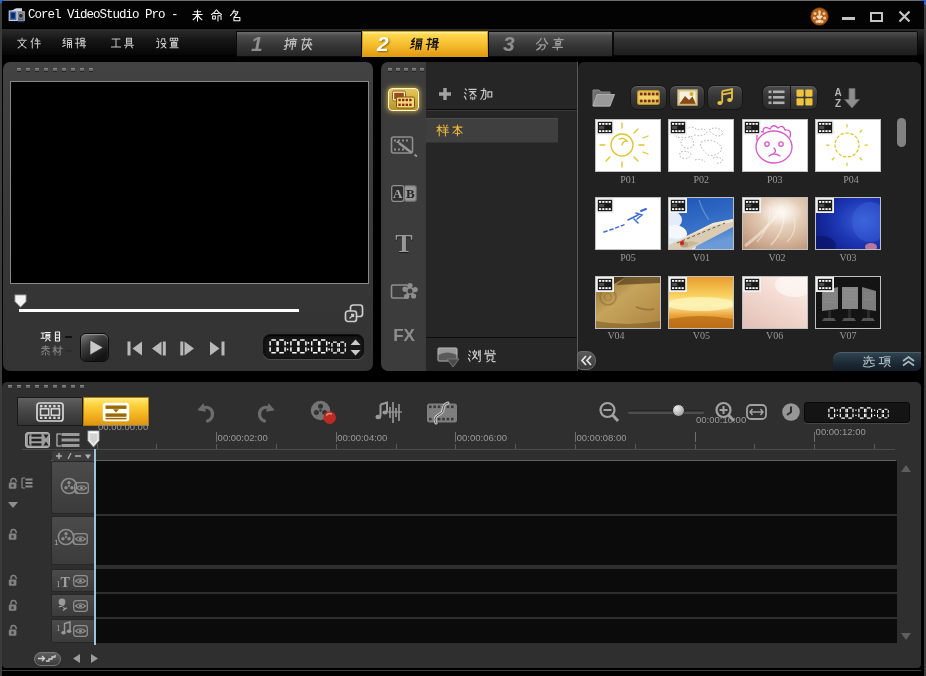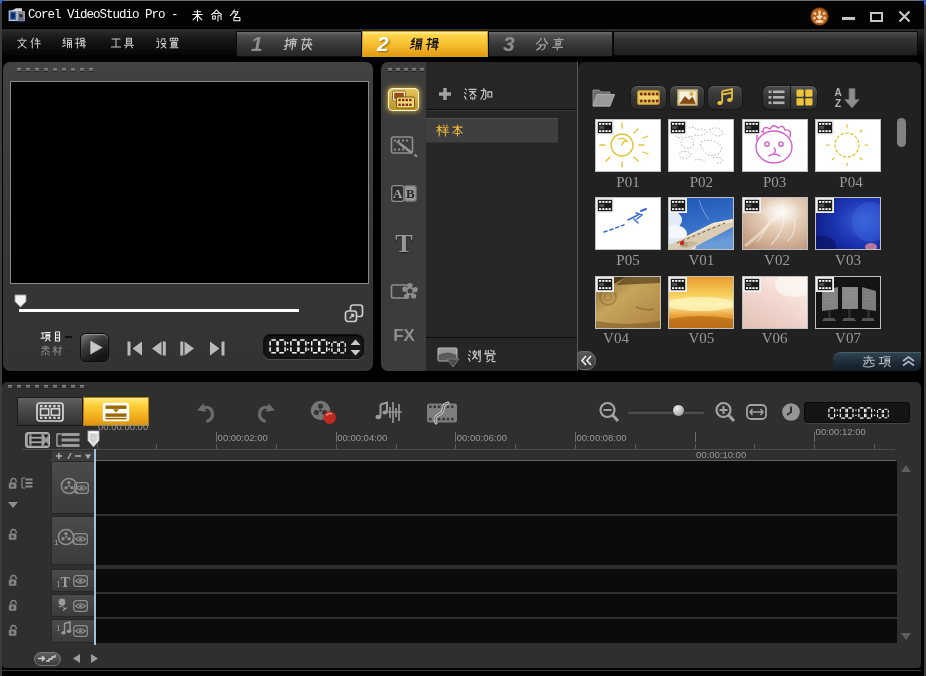--- a/index.html
+++ b/index.html
@@ -18,21 +18,21 @@
 #tabrest{position:absolute;left:613px;top:31px;width:305px;height:25px;border:1px solid #0a0a0a;border-radius:2px;background:linear-gradient(180deg,#4e4e4e 0%,#333 30%,#1d1d1d 100%)}
 .panel{position:absolute;background:#3a3a3a;border-radius:7px}
 #preview{left:3px;top:62px;width:370px;height:309px;background:linear-gradient(180deg,#424242,#373737 55%,#333)}
 #video{position:absolute;left:7px;top:19px;width:359px;height:203px;background:#000;border:1px solid #888}
 #strip{left:381px;top:62px;width:45px;height:309px;background:#3c3c3c;border-radius:7px 0 0 7px}
 #mlist{left:426px;top:62px;width:152px;height:309px;background:#262626;border-radius:0;border-right:1px solid #585858}
 #gallery{left:578px;top:62px;width:343px;height:309px;background:#212121;border-radius:6px}
 .gbtn{position:absolute;top:23px;height:25px;border-radius:7px;border:1px solid #161616;background:linear-gradient(180deg,#4b4b4b 0%,#363636 45%,#2b2b2b 100%);box-shadow:inset 0 1px 0 #606060}
 .thumb{position:absolute;width:66px;height:53px;border:1px solid #c0c0c0;background:#fff;overflow:hidden}
 .thumb svg{display:block}
-.tlabel{position:absolute;width:66px;text-align:center;font-family:"Liberation Serif",serif;font-size:15px;color:#9a9a9a}
+.tlabel{position:absolute;width:66px;text-align:center;font-family:"Liberation Serif",serif;font-size:10px;color:#9a9a9a}
 #tl{position:absolute;left:2px;top:382px;width:919px;height:286px;background:#2f2f2f;border-radius:5px 5px 4px 4px}
 .tbtn{position:absolute;top:15px;height:29px;border:1px solid #191919;display:flex;align-items:center;justify-content:center}
 #tb-story{left:15px;width:66px;background:linear-gradient(180deg,#606060,#484848 45%,#333)}
 #tb-time{left:81px;width:66px;background:linear-gradient(180deg,#ffeb82 0%,#ffd23c 25%,#f0ad1d 70%,#dd9512 100%);border-color:#b07c08}
 .trkhead{position:absolute;left:49px;width:44px;background:linear-gradient(180deg,#4b4b4b,#3b3b3b);border:1px solid #272727;border-radius:2px;display:flex;align-items:center;justify-content:center}
 .trkrow{position:absolute;left:94px;width:801px;background:#0b0b0b}
 #bluebar{position:absolute;left:92px;top:67px;width:1.5px;height:196px;background:#9cc2dc}
 .seg{fill:none;stroke:#fff;stroke-width:1.6;stroke-linecap:butt}
 .ruler{position:absolute;font-size:9.5px;color:#999;font-family:"Liberation Sans",sans-serif;white-space:nowrap}
 .zh{fill:none;stroke-linecap:round;stroke-linejoin:round}
@@ -1008,21 +1008,21 @@
   <div class="ruler" style="left:96.0px;top:39px">00:00:00:00</div>
 <div class="abs" style="left:214.1px;top:50px;width:1px;height:10px;background:#6e6e6e"></div>
 <div class="ruler" style="left:215.6px;top:49.5px">00:00:02:00</div>
 <div class="abs" style="left:333.7px;top:50px;width:1px;height:10px;background:#6e6e6e"></div>
 <div class="ruler" style="left:335.2px;top:49.5px">00:00:04:00</div>
 <div class="abs" style="left:453.3px;top:50px;width:1px;height:10px;background:#6e6e6e"></div>
 <div class="ruler" style="left:454.8px;top:49.5px">00:00:06:00</div>
 <div class="abs" style="left:572.9px;top:50px;width:1px;height:10px;background:#6e6e6e"></div>
 <div class="ruler" style="left:574.4px;top:49.5px">00:00:08:00</div>
 <div class="abs" style="left:692.5px;top:50px;width:1px;height:10px;background:#6e6e6e"></div>
-<div class="ruler" style="left:694.0px;top:67px">00:00:10:00</div>
+<div class="ruler" style="left:694.0px;top:32px">00:00:10:00</div>
 <div class="abs" style="left:812.1px;top:50px;width:1px;height:10px;background:#6e6e6e"></div>
 <div class="ruler" style="left:813.6px;top:44px">00:00:12:00</div>
 <div class="abs" style="left:94.5px;top:61.5px;width:1px;height:6.5px;background:#5a5a5a"></div>
 <div class="abs" style="left:154.3px;top:61.5px;width:1px;height:6.5px;background:#5a5a5a"></div>
 <div class="abs" style="left:214.1px;top:61.5px;width:1px;height:6.5px;background:#5a5a5a"></div>
 <div class="abs" style="left:273.9px;top:61.5px;width:1px;height:6.5px;background:#5a5a5a"></div>
 <div class="abs" style="left:333.7px;top:61.5px;width:1px;height:6.5px;background:#5a5a5a"></div>
 <div class="abs" style="left:393.5px;top:61.5px;width:1px;height:6.5px;background:#5a5a5a"></div>
 <div class="abs" style="left:453.3px;top:61.5px;width:1px;height:6.5px;background:#5a5a5a"></div>
 <div class="abs" style="left:513.1px;top:61.5px;width:1px;height:6.5px;background:#5a5a5a"></div>

